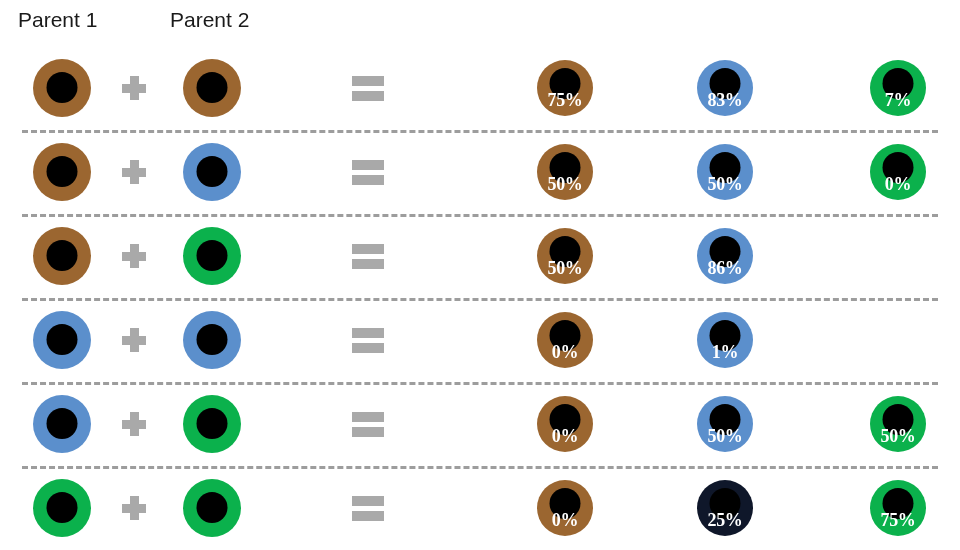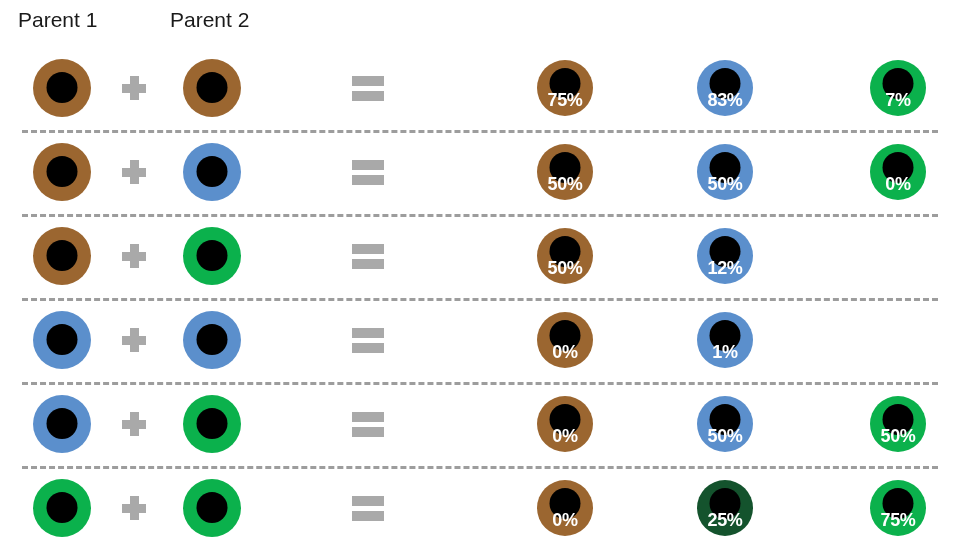--- a/index.html
+++ b/index.html
@@ -109,21 +109,21 @@
 
   .pct {
     position: absolute;
     left: 0;
     width: 100%;
     bottom: 7px;
     text-align: center;
     color: #ffffff;
     font-size: 18px;
     font-weight: bold;
-    font-family: Liberation Sans, sans-serif;
+    font-family: Liberation Serif, serif;
     letter-spacing: -0.3px;
     line-height: 1;
     z-index: 2;
   }
 
   
   .op-plus {
     position: absolute;
     left: 122px;
     top: 50%;
@@ -246,21 +246,21 @@
         <div class="op-eq">
           <div class="bar top" style="background: rgb(169, 169, 169);"></div>
           <div class="bar bottom" style="background: rgb(169, 169, 169);"></div>
         </div>
         <div class="eye result r1" style="background: rgb(155, 102, 48);">
           <div class="pupil" style="background: rgb(0, 0, 0);"></div>
           <div class="pct" style="color: rgb(255, 255, 255);">50%</div>
         </div>
         <div class="eye result r2" style="background: rgb(91, 143, 204);">
           <div class="pupil" style="background: rgb(0, 0, 0);"></div>
-          <div class="pct" style="color: rgb(255, 255, 255);">12%</div>
+          <div class="pct" style="color: rgb(255, 255, 255);">86%</div>
         </div>
       </div>
       <div class="row">
         <div class="divider" style="border-top-color: rgb(157, 157, 157);"></div>
         <div class="eye parent p1" style="background: rgb(91, 143, 204);">
           <div class="pupil" style="background: rgb(0, 0, 0);"></div>
         </div>
         <div class="op-plus">
           <div class="bar-h" style="background: rgb(169, 169, 169);"></div>
           <div class="bar-v" style="background: rgb(169, 169, 169);"></div>
@@ -323,21 +323,21 @@
           <div class="pupil" style="background: rgb(0, 0, 0);"></div>
         </div>
         <div class="op-eq">
           <div class="bar top" style="background: rgb(169, 169, 169);"></div>
           <div class="bar bottom" style="background: rgb(169, 169, 169);"></div>
         </div>
         <div class="eye result r1" style="background: rgb(155, 102, 48);">
           <div class="pupil" style="background: rgb(0, 0, 0);"></div>
           <div class="pct" style="color: rgb(255, 255, 255);">0%</div>
         </div>
-        <div class="eye result r2" style="background: #14532d;">
+        <div class="eye result r2" style="background: #0f172a;">
           <div class="pupil" style="background: rgb(0, 0, 0);"></div>
           <div class="pct" style="color: rgb(255, 255, 255);">25%</div>
         </div>
         <div class="eye result r3" style="background: rgb(11, 177, 76);">
           <div class="pupil" style="background: rgb(0, 0, 0);"></div>
           <div class="pct" style="color: rgb(255, 255, 255);">75%</div>
         </div>
       </div>
     </div>
 

